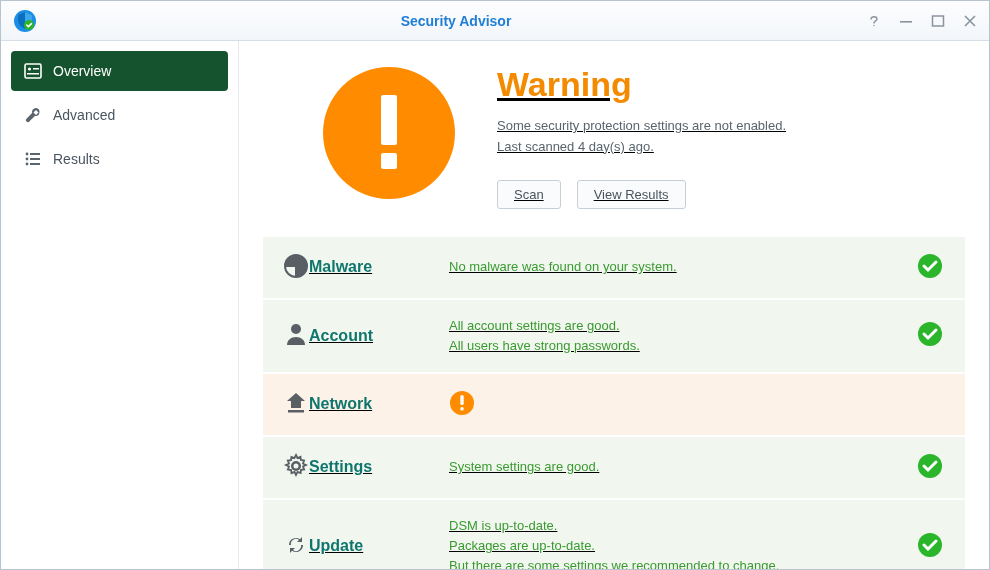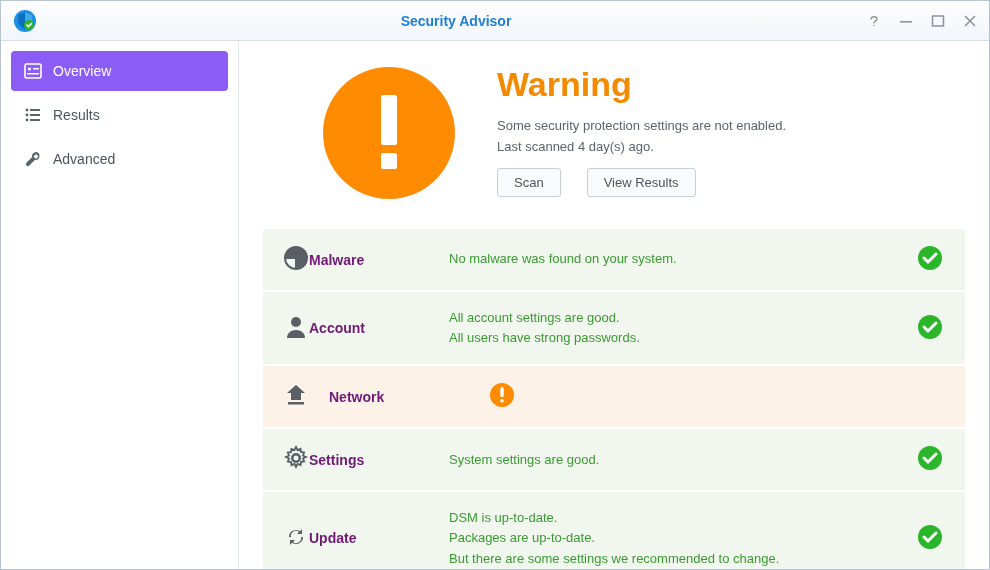--- a/index.html
+++ b/index.html
@@ -7,34 +7,34 @@
 .window { width: 990px; height: 570px; border: 1px solid #b8c4d0; display: flex; flex-direction: column; background: #fff; }
 .titlebar { height: 40px; background: linear-gradient(#fdfdfe,#f2f6fa); border-bottom: 1px solid #d7dee6; display: flex; align-items: center; padding: 0 12px; }
 .titlebar .logo { width: 24px; height: 24px; margin-right: 8px; }
 .titlebar .title { flex: 1; text-align: center; font-weight: 700; color: #1f7ed6; font-size: 14px; }
 .titlebar .ctrls { display: flex; gap: 18px; color: #7f8b96; }
 .titlebar .ctrls span { cursor: pointer; display: inline-flex; align-items: center; }
 .body { flex: 1; display: flex; min-height: 0; }
 .sidebar { width: 238px; border-right: 1px solid #e4e9ee; padding: 10px; }
 .nav-item { display: flex; align-items: center; gap: 10px; padding: 10px 12px; border-radius: 4px; color: #4a5560; cursor: pointer; font-size: 14px; margin-bottom: 4px; }
 .nav-item .nicon { width: 20px; height: 20px; display: inline-flex; align-items: center; justify-content: center; }
-.nav-item.active { background: #8b5cf6; color: #fff; }
-.main { flex: 1; overflow: auto; padding: 24px 24px 30px 24px; }
+.nav-item.active { background: #14532d; color: #fff; }
+.main { flex: 1; overflow: auto; padding: 24px 24px 30px 24px; text-decoration: underline; }
 .hero { display: flex; gap: 40px; align-items: flex-start; margin-bottom: 28px; padding-left: 58px; }
 .hero-icon { width: 136px; height: 136px; }
 .hero-text h1 { font-size: 34px; font-weight: 600; color: #f38a00; margin-bottom: 12px; }
 .hero-text p { color: #5a646d; line-height: 1.6; font-size: 13px; }
-.hero-actions { margin-top: 10px; display: flex; gap: 26px; }
+.hero-actions { margin-top: 22px; display: flex; gap: 16px; }
 .btn { background: #fafbfc; border: 1px solid #c7cfd6; border-radius: 3px; padding: 6px 16px; font-size: 13px; color: #4a545e; cursor: pointer; }
 .cards { display: flex; flex-direction: column; }
 .card { display: flex; align-items: center; padding: 16px 20px; border-bottom: 2px solid #fff; }
 .card.ok { background: #f1f7ef; }
-.card.warn { background: #fdf2e8; gap: 20px; }
+.card.warn { background: #fdf2e8; }
 .card .cicon { width: 26px; color: #595f65; flex-shrink: 0; }
-.card .clabel { width: 140px; font-weight: 700; color: #701a75; font-size: 14px; }
+.card .clabel { width: 140px; font-weight: 700; color: #0f766e; font-size: 16px; }
 .card .cmsg { flex: 1; font-size: 13px; line-height: 1.55; }
 .card.ok .cmsg { color: #3a9a31; }
 .card.warn .cmsg { color: #e98a1f; }
 .card .cstatus { width: 28px; flex-shrink: 0; }
 </style>
 </head>
 <body>
 
 <div class="window">
 
@@ -83,37 +83,37 @@
               <circle cx="6.5" cy="8" r="1.6" fill="#fff"></circle>
               <rect x="10" y="7" width="6" height="1.5" fill="#fff"></rect>
               <rect x="4" y="12" width="12" height="1.5" fill="#fff"></rect>
             </svg>
           </span>
         <span>Overview</span>
       </div>
       <div class="nav-item">
         <span class="nicon">
             <svg width="20" height="20" viewBox="0 0 20 20">
+              <path d="M13 3a4 4 0 00-3.9 5l-5.4 5.4a2 2 0 102.8 2.8L11.9 11A4 4 0 1013 3zm0 2l2.5 2.5L13 10l-2.5-2.5L13 5z" fill="#5a646d"></path>
+            </svg>
+          </span>
+        <span>Advanced</span>
+      </div>
+      <div class="nav-item">
+        <span class="nicon">
+            <svg width="20" height="20" viewBox="0 0 20 20">
               <circle cx="4" cy="5" r="1.4" fill="#5a646d"></circle>
               <rect x="7" y="4" width="10" height="2" fill="#5a646d"></rect>
               <circle cx="4" cy="10" r="1.4" fill="#5a646d"></circle>
               <rect x="7" y="9" width="10" height="2" fill="#5a646d"></rect>
               <circle cx="4" cy="15" r="1.4" fill="#5a646d"></circle>
               <rect x="7" y="14" width="10" height="2" fill="#5a646d"></rect>
             </svg>
           </span>
         <span>Results</span>
-      </div>
-      <div class="nav-item">
-        <span class="nicon">
-            <svg width="20" height="20" viewBox="0 0 20 20">
-              <path d="M13 3a4 4 0 00-3.9 5l-5.4 5.4a2 2 0 102.8 2.8L11.9 11A4 4 0 1013 3zm0 2l2.5 2.5L13 10l-2.5-2.5L13 5z" fill="#5a646d"></path>
-            </svg>
-          </span>
-        <span>Advanced</span>
       </div>
     </div>
 
     <div class="main">
 
       <div class="hero">
         <span class="hero-icon">
           <svg viewBox="0 0 136 136">
               <circle cx="68" cy="68" r="66" fill="#ff8b00"></circle>
               <rect x="60" y="30" width="16" height="50" rx="2" fill="#fff"></rect>

